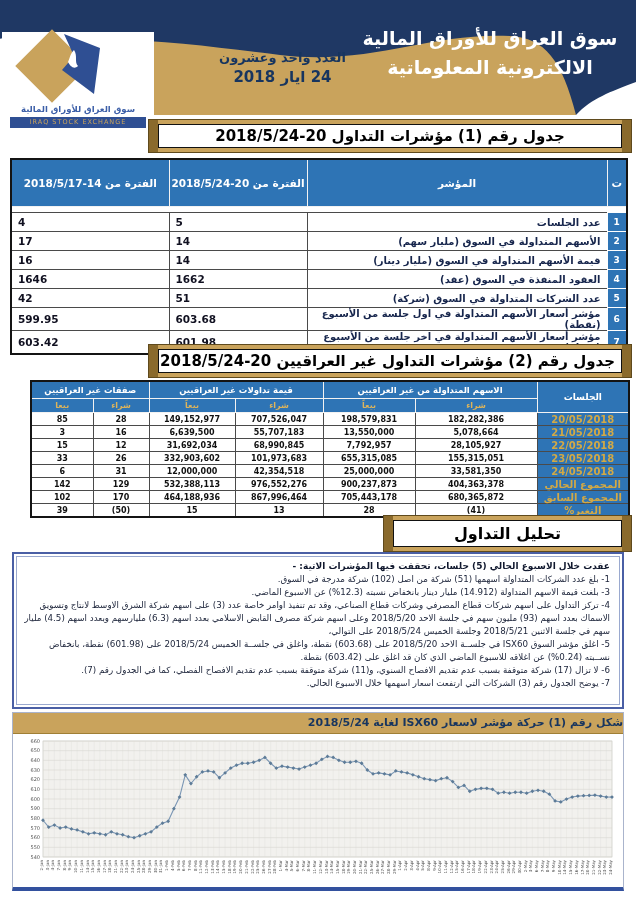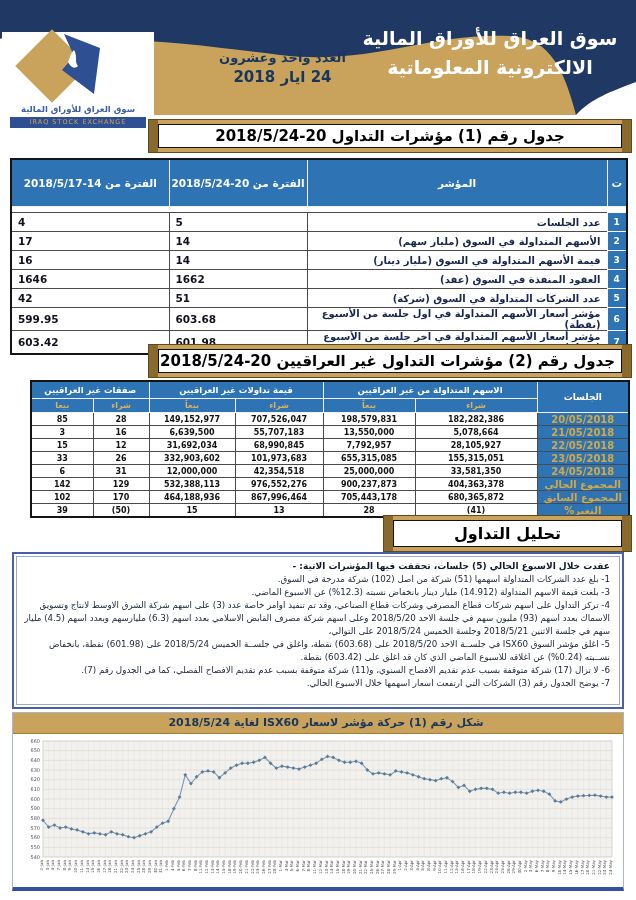--- a/index.html
+++ b/index.html
@@ -52,21 +52,21 @@
   .anbox{position:absolute;left:12px;top:552px;width:612px;height:157px;box-sizing:border-box;
          border:2px solid #4a5fa5;outline:1px solid #9aa9cf;outline-offset:-5px;background:#fff;
          padding:7px 12px 17px 10px;direction:rtl;}
   .anbox .intro{font-weight:bold;font-size:9px;color:#10182e;margin-bottom:2px;}
   .anbox .apoint{font-size:8.7px;color:#1a2238;line-height:1.5;text-align:right;}
 
   
   .chartbox{position:absolute;left:12px;top:712px;width:612px;height:179px;box-sizing:border-box;
             border:1px solid #aab4cc;border-bottom:4px solid #33519e;background:#fff;}
   .charttitle{height:20px;background:#c9a35c;border-bottom:1px solid #a07f35;color:#17355f;font-weight:bold;
-              font-size:11px;text-align:center;line-height:20px;direction:rtl;padding-left:16px;}
+              font-size:11px;line-height:20px;direction:rtl;padding-left:16px;}
   .chartarea{padding:1px 3px;}
 </style>
 </head>
 <body>
 
 <div class="header">
   <svg width="636" height="115" viewBox="0 0 636 115">
     <rect x="0" y="0" width="636" height="115" fill="#1f3864"></rect>
     <ellipse cx="60" cy="130" rx="165" ry="98" fill="#ffffff"></ellipse>
     <path d="M20,50 C100,30 190,44 280,55 C370,66 430,32 510,36 C545,38 562,60 576,115 L150,115 C140,84 80,72 20,50 Z" fill="#c9a35c"></path>

